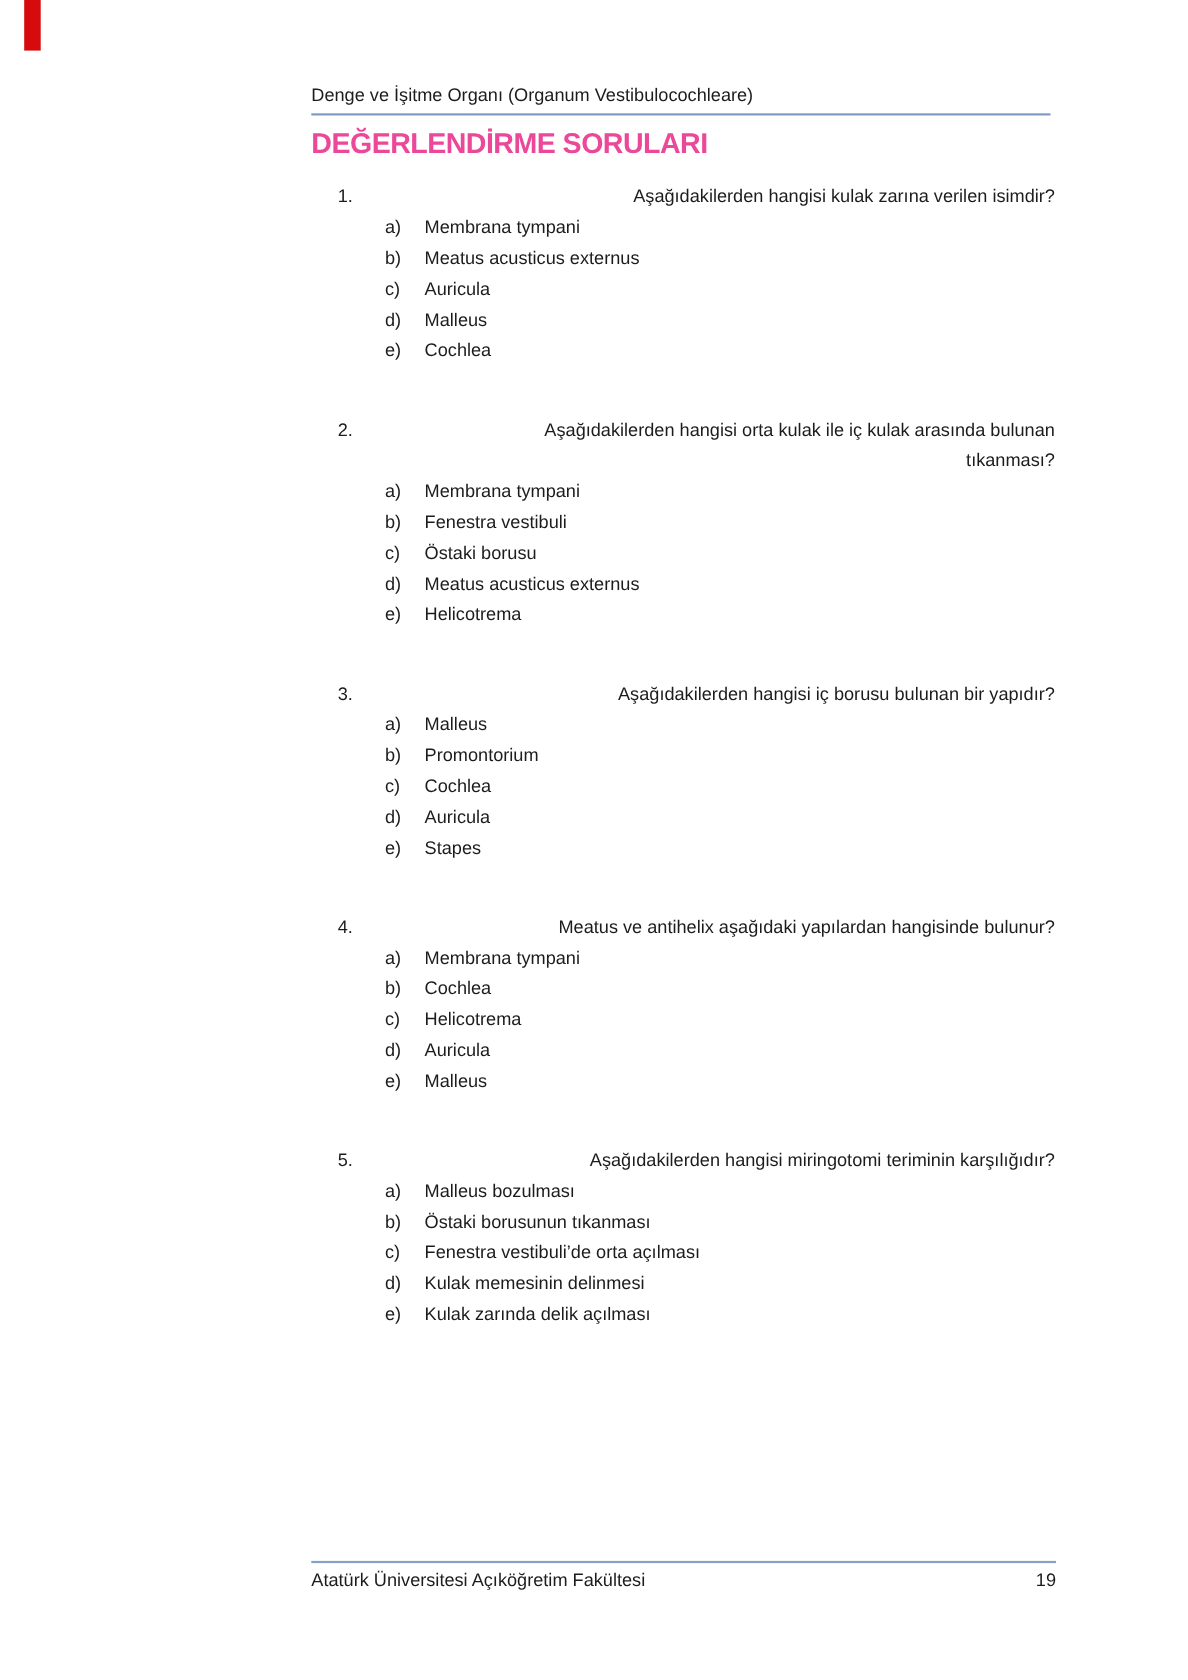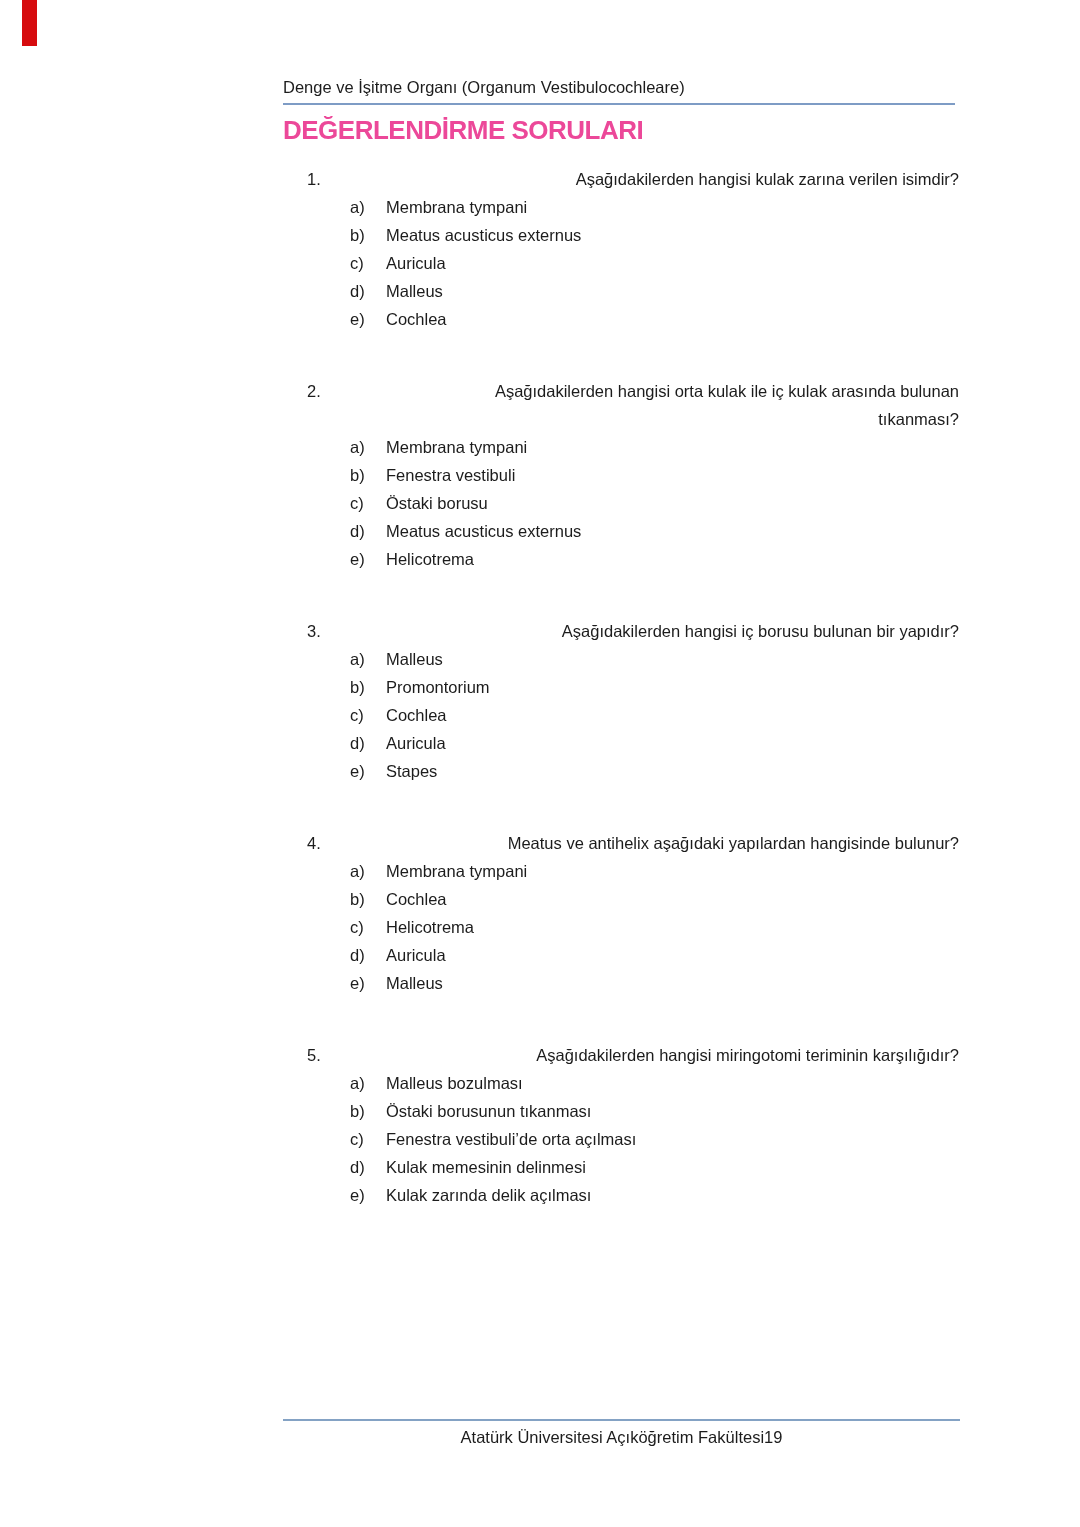--- a/index.html
+++ b/index.html
@@ -32,21 +32,21 @@
   .question{margin-bottom:44px;}
   .q-line{display:flex;}
   .q-num{flex:none;width:40px;padding-left:24px;box-sizing:content-box;}
   .q-text{flex:1;text-align:right;}
   .opt{display:flex;padding-left:67px;}
   .opt-letter{flex:none;width:36px;}
   .opt-text{flex:1;}
   .doc-footer{
     position:absolute;left:283px;top:1419px;width:677px;
     border-top:2px solid #84cc16;padding-top:5px;
-    display:flex;justify-content:center;align-items:flex-start;
+    display:flex;justify-content:space-between;align-items:flex-start;
     font-size:16.5px;line-height:22px;color:#1c1c1c;
   }
 </style>
 </head>
 <body>
 
 <div class="page">
 
   <div class="red-mark" style="background: rgb(214, 11, 14);"></div>
 

